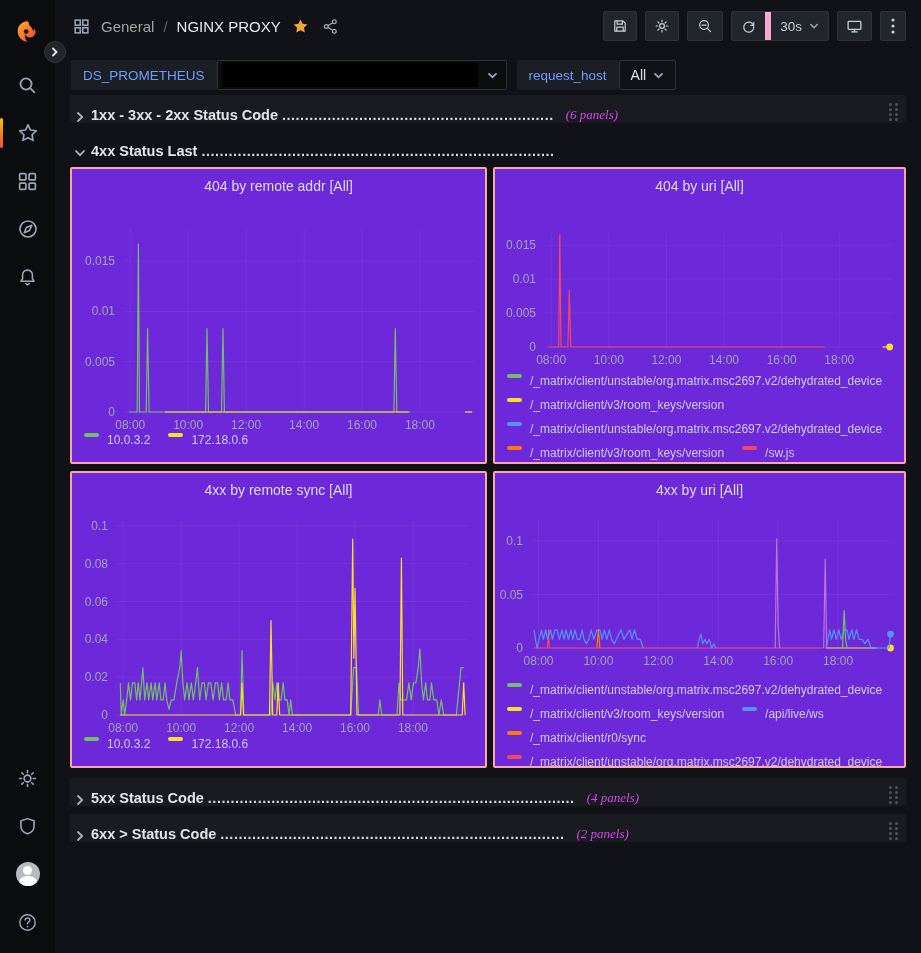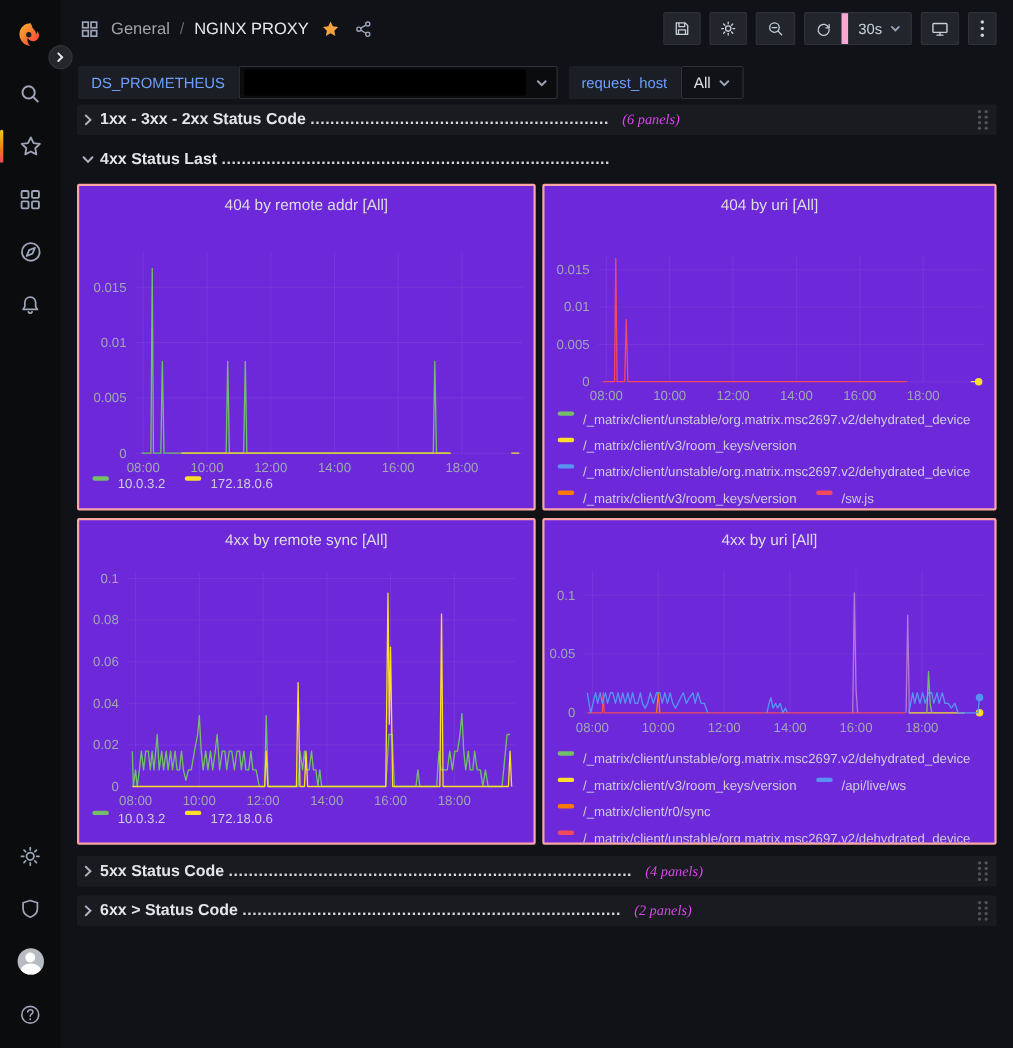--- a/index.html
+++ b/index.html
@@ -39,21 +39,21 @@
   
   .varbar { height:38px; flex:none; display:flex; align-items:flex-end; gap:0; padding:0 16px; }
   .var-label { background:#1b1e24; color:#6e9fff; font-weight:500; font-size:13.5px; height:30px; padding:0 12px; display:flex; align-items:center; border-radius:2px; cursor:pointer; }
   .var-select { width:290px; height:30px; background:#0b0c0e; border:1px solid #2f3238; border-radius:2px; display:flex; align-items:center; justify-content:space-between; padding:0 8px 0 4px; cursor:pointer; color:#9da5b8; }
   .redacted { width:256px; height:24px; background:#000; border-radius:2px; }
   .var-all { height:30px; border:1px solid #2f3238; background:#111217; display:flex; align-items:center; gap:7px; padding:0 11px; font-size:14px; color:#e0e1e3; border-radius:2px; cursor:pointer; }
   .var-all .caret, .var-select .caret { color:#9da5b8; }
 
   
   .dash { flex:1; padding:5px 15px 0 15px; overflow:hidden; }
-  .row-head { height:28px; display:flex; align-items:center; padding:0 6px 0 4px; margin-bottom:8px; border-radius:2px; cursor:pointer; }
+  .row-head { height:28px; display:flex; align-items:flex-end; padding:0 6px 0 4px; margin-bottom:8px; border-radius:2px; cursor:pointer; }
   .row-head.shaded { background:#191b20; }
   .row-chev { color:#aeb4bf; display:flex; margin-right:5px; flex:none; }
   .row-title { font-size:14.5px; font-weight:700; color:#e4e5e7; white-space:nowrap; }
   .row-dots { font-size:14.5px; font-weight:700; color:#d8d9da; letter-spacing:0.5px; margin-left:4px; white-space:nowrap; overflow:hidden; }
   .row-count { font-style:italic; color:#d946ef; font-size:13px; margin-left:12px; white-space:nowrap; flex:none;font-family:Liberation Serif, serif; }
   .row-handle { margin-left:auto; flex:none; display:grid; grid-template-columns:repeat(2,3px); grid-auto-rows:3px; gap:2px 3px; padding:2px; cursor:grab; }
   .row-handle i { width:3px; height:3px; border-radius:50%; background:#50535c; }
 
   .grid { display:grid; grid-template-columns:417px 413px; gap:7px 6px; margin-bottom:10px; }
   .panel { background:#6d28d9; border:2px solid #fca5a5; border-radius:2px; position:relative; height:297px; overflow:hidden; }

